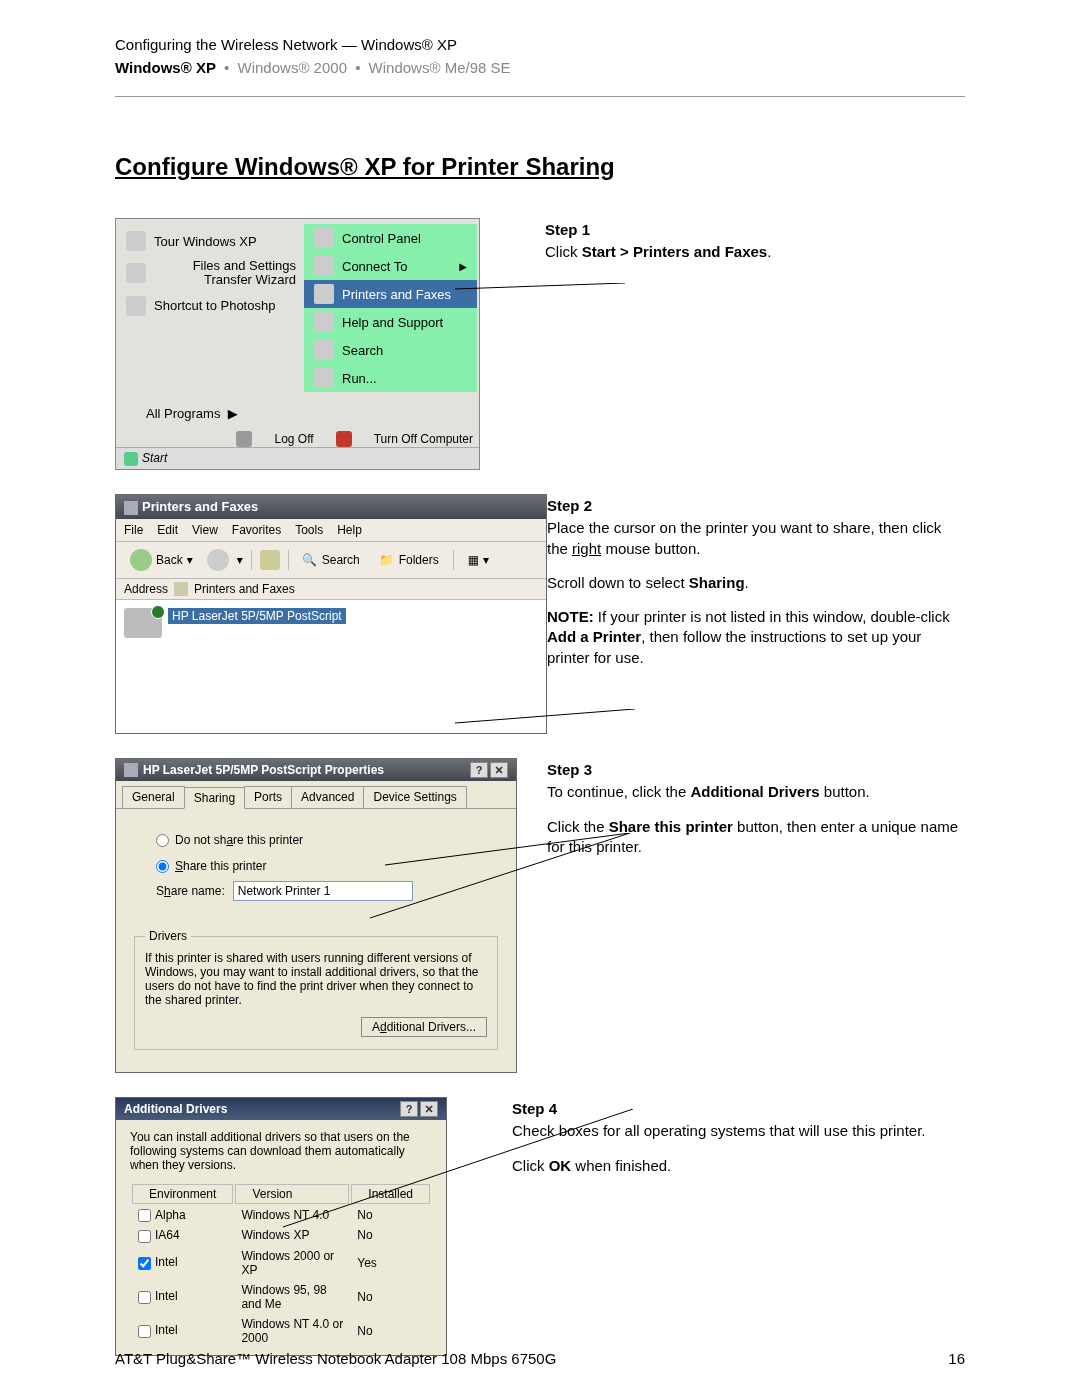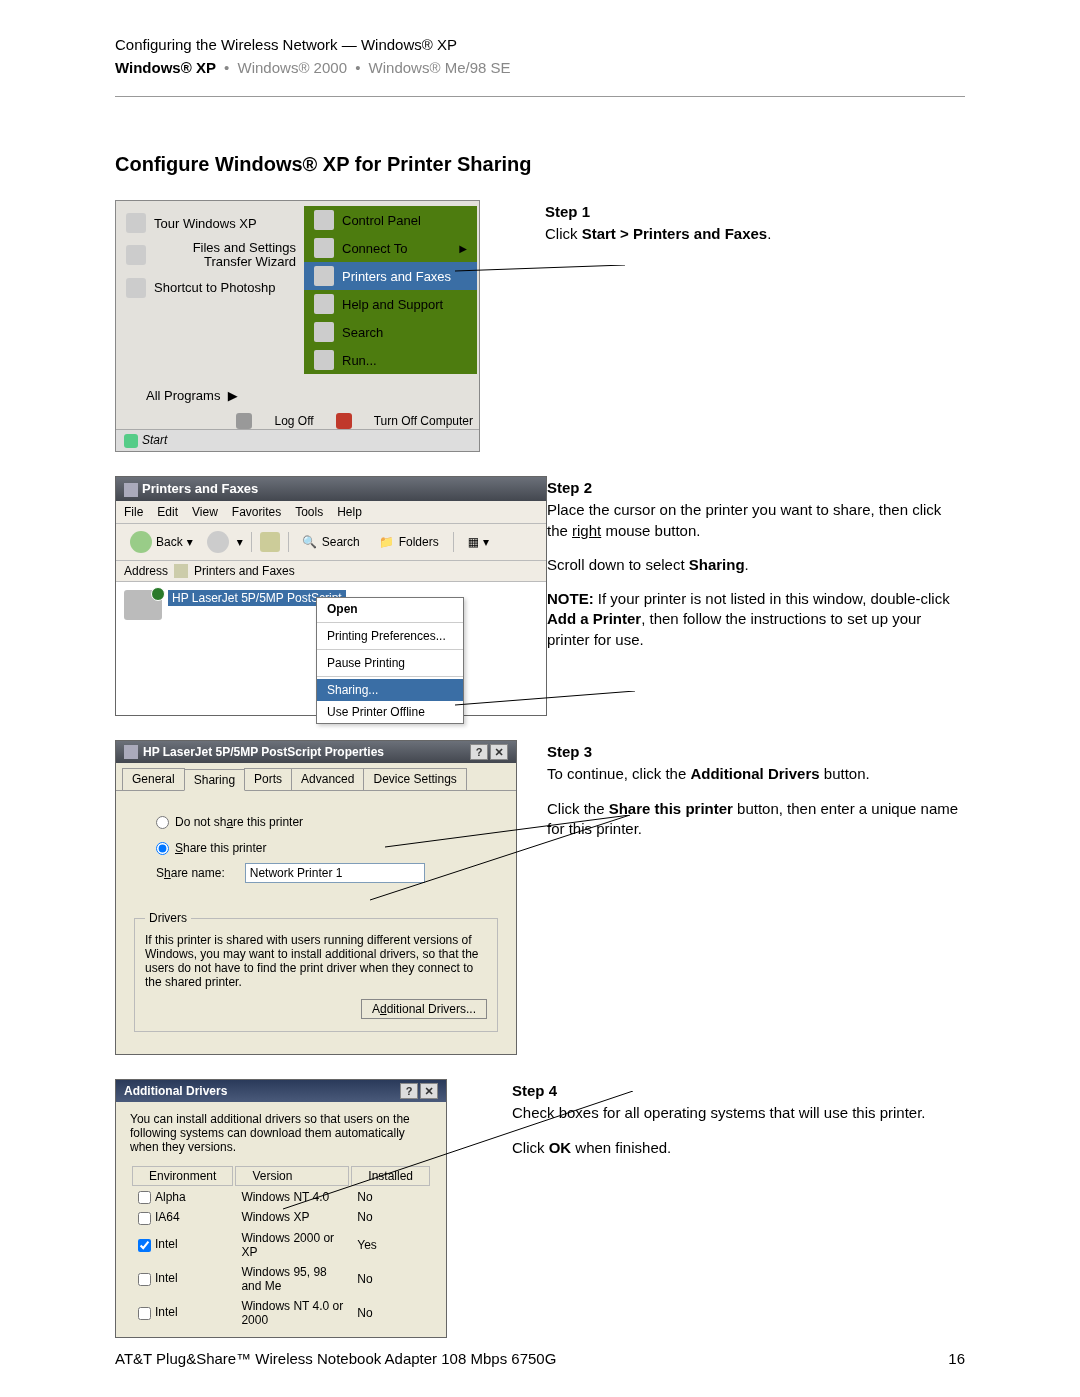--- a/index.html
+++ b/index.html
@@ -12,37 +12,37 @@
     color: #000;
   }
   .page {
     padding: 36px 115px 30px 115px;
   }
   .header-line { font-size: 15px; margin-bottom: 6px; }
   .tabs-line { font-size: 15px; border-bottom: 1px solid #999; padding-bottom: 20px; margin-bottom: 56px; }
   .tabs-line .active { font-weight: bold; }
   .tabs-line .inactive { color: #888; }
   .dot { color:#888; padding: 0 4px; }
-  h2.section-title { font-size: 20px; font-weight: bold; margin-bottom: 24px; }
+  h2.section-title { font-size: 24px; font-weight: bold; margin-bottom: 37px; text-decoration: underline; }
 
   .row { display: flex; gap: 65px; margin-bottom: 24px; align-items: flex-start; }
   .shot-col { flex: 0 0 365px; width:365px; position: relative; }
   .text-col { flex: 1; font-size: 15px; line-height: 1.35; padding-top:2px; }
   .text-col .step-lbl { font-weight: bold; margin-bottom:2px;}
   .text-col p { margin-bottom: 14px; }
   .text-col strong { font-weight: bold; }
   .underline { text-decoration: underline; }
 
   
   .startmenu {
     width: 365px; height: 252px; border:1px solid #888; background:#e3e1dc;
     position:relative; font-size:13px;
   }
   .sm-left { position:absolute; left:0; top:8px; width:190px;text-align:right; }
-  .sm-right { position:absolute; left:188px; top:5px; width:173px; background:#4d7c0f;}
+  .sm-right { position:absolute; left:188px; top:5px; width:173px; background:#86efac;}
   .sm-item { display:flex; align-items:center; padding:4px 10px; gap:8px; }
   .sm-item .ico { width:20px; height:20px; background:#ccc; border-radius:3px; display:inline-block; flex:0 0 20px;}
   .sm-right .sm-item.highlight { background:#3a6ea5; color:#fff; }
   .sm-right .sm-item .ico { border-radius:2px;}
   .sm-right .sm-item .arrow { margin-left:auto; font-size:10px; }
   .sm-allprog { position:absolute; bottom:48px; left:30px; font-size:13px; }
   .sm-footer { position:absolute; bottom:22px; right:6px; display:flex; gap:22px; font-size:12px; align-items:center;}
   .sm-footer .ico { width:16px; height:16px; background:#999; border-radius:3px; display:inline-block;}
   .sm-footer .ico.off { background:#c0392b;}
   .sm-startbtn { position:absolute; bottom:0; left:0; background:#ddd; border-top:1px solid #aaa; width:100%; height:22px; padding:3px 8px; font-size:12px; font-style:italic; }
@@ -82,21 +82,21 @@
   .prop-tabs{display:flex;border-bottom:1px solid #999;padding:5px 6px 0 6px;}
   .prop-tabs div{padding:3px 9px;border:1px solid #999;border-bottom:none;margin-right:-1px;background:#ece9d8;font-size:12px;}
   .prop-tabs div.active{background:#ece9d8;position:relative;top:1px;border-bottom:1px solid #ece9d8;}
   .prop-body{padding:12px 18px;}
   .prop-body .share-row{display:flex;gap:10px;}
   .prop-body .share-row .ico{width:30px;height:30px;background:#cbb;border-radius:3px;flex:0 0 30px;}
   .prop-body .radio-row{margin:12px 0 4px 22px;}
   .prop-body .radio-row label{display:flex;align-items:center;gap:6px;}
   .prop-body .radio-row input{margin:0;}
   .prop-body .underline-mn{text-decoration:underline;}
-  .prop-body .share-name{margin:8px 0 28px 22px;display:flex;align-items:center;gap:20px;}
+  .prop-body .share-name{margin:8px 0 28px 22px;display:flex;align-items:center;gap:8px;}
   .prop-body .share-name input{border:1px solid #7f9db9;padding:2px 4px;width:180px;font-size:12px;}
   .prop-body fieldset{border:1px solid #bbb;padding:8px 10px 12px 10px;margin-bottom:10px;}
   .prop-body fieldset legend{padding:0 4px;}
   .prop-body .ad-btn{float:right;border:1px solid #888;background:#ece9d8;padding:2px 10px;font-size:12px;}
 
   
   .adlg { width:332px; border:1px solid #666; font-size:12px; background:#ece9d8; position:relative;}
   .adlg-title{background:linear-gradient(#2a3a5a,#4a5a7a);color:#fff;height:22px;padding:3px 8px;font-weight:bold;display:flex;align-items:center;}
   .adlg-title .wbtn{margin-left:auto;display:flex;gap:2px;}
   .adlg-title .wbtn span{width:18px;height:16px;background:#ddd;color:#333;display:flex;align-items:center;justify-content:center;font-size:11px;border:1px solid #888;}
@@ -219,30 +219,20 @@
         </div>
         <div class="pf-addr">
           <span>Address</span>
           <span class="ico"></span>
           <span>Printers and Faxes</span>
         </div>
         <div class="pf-body">
           <div class="pf-printer"></div>
           <div class="pf-label">HP LaserJet 5P/5MP PostScript</div>
         </div>
-        <div class="pf-ctxmenu">
-          <div class="bold">Open</div>
-            <hr>
-          <div>Printing Preferences...</div>
-            <hr>
-          <div>Pause Printing</div>
-            <hr>
-          <div class="hl">Sharing...</div>
-          <div>Use Printer Offline</div>
-        </div>
       </div>
       <svg class="connector" style="left:340px;top:215px;" width="180" height="20">
           <line x1="0" y1="14" x2="180" y2="0" stroke="#000" stroke-width="1"></line>
         </svg>
     </div>
     <div class="text-col" style="margin-left:-65px;">
       <div class="step-lbl">Step 2</div>
       <p><span>Place the cursor on the printer you want to share, then click the </span><span class="underline">right</span><span> mouse button.</span></p>
       <p><span>Scroll down to select </span><strong>Sharing</strong><span>.</span></p>
       <p><strong>NOTE:</strong><span> If your printer is not listed in this window, double-click </span><strong>Add a Printer</strong><span>, then follow the instructions to set up your printer for use.</span></p>

